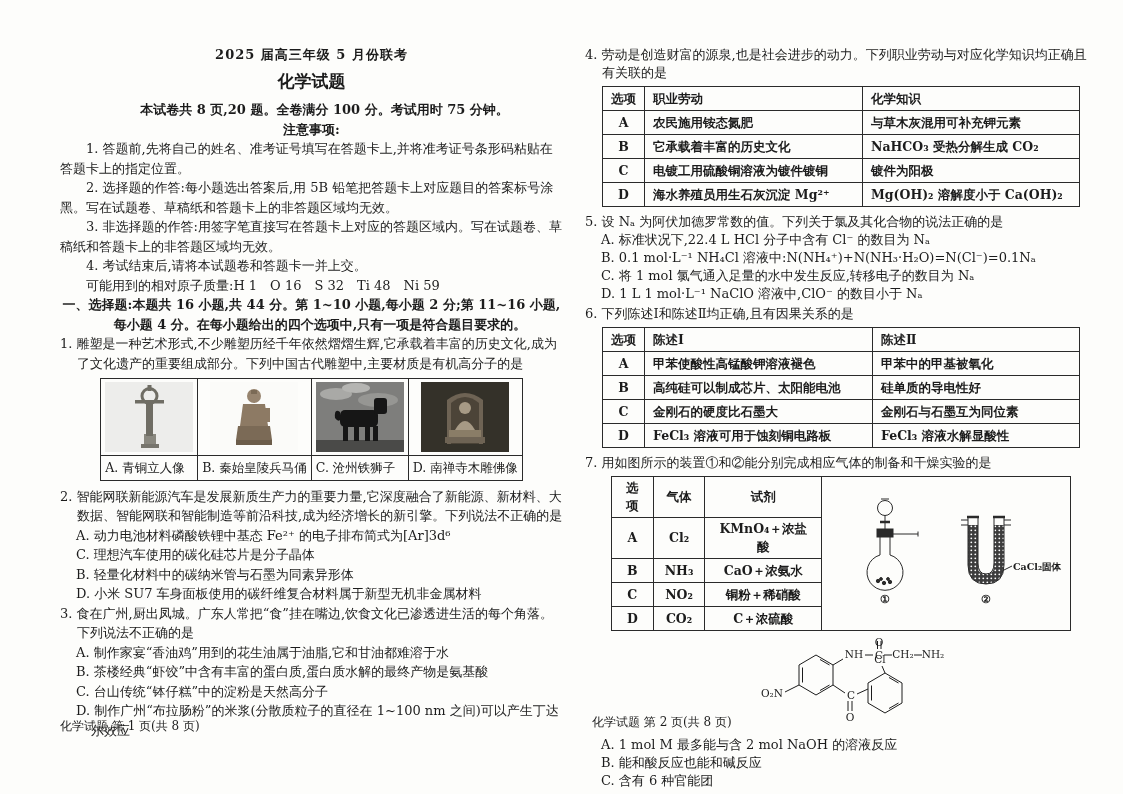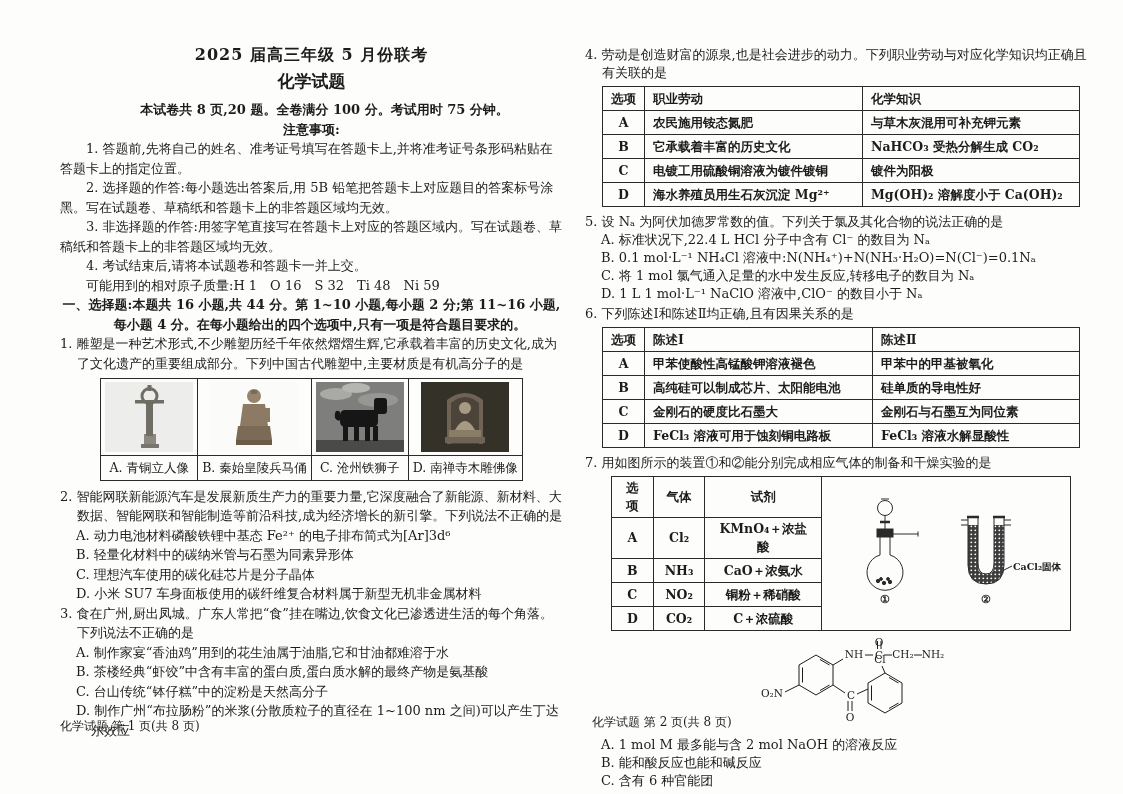--- a/index.html
+++ b/index.html
@@ -6,35 +6,35 @@
   html,body { width:1123px; height:794px; }
   body {
     font-family:"DejaVu Serif","Liberation Serif",serif;
     background:#fdfdfb; color:#1c1c1c;
     position:relative; overflow:hidden;
   }
   .col { position:absolute; top:0; font-size:13px; line-height:19.5px; }
   .col-left  { left:60px;  width:503px; top:42px; }
   .col-right { left:585px; width:512px; top:46px; line-height:18px; }
 
-  .c-title { text-align:center; font-weight:bold; font-size:16px; line-height:26px; letter-spacing:1px; }
+  .c-title { text-align:center; font-weight:bold; font-size:13px; line-height:26px; letter-spacing:1px; }
   .c-sub   { text-align:center; font-weight:bold; font-size:17px; line-height:26px; margin-bottom:6px; }
   .bold { font-weight:bold;text-align:center; }
   .ind2 { text-indent:2em; }
   .hang { padding-left:17px; text-indent:-17px; }
   .opt  { margin-left:16px; padding-left:15px; text-indent:-15px; }
   .col-right .q-block { margin-bottom:2px; }
 
   table.qtable { border-collapse:collapse; margin:4px auto 6px auto; font-size:12.5px; }
   table.qtable th, table.qtable td { border:1px solid #2a2a2a; padding:2px 8px; font-weight:bold; text-align:left; height:24px; }
   table.qtable .cc { text-align:center; }
 
   
   table.imgtable { border-collapse:collapse; margin:5px auto 6px auto; font-size:12.5px; }
-  table.imgtable td { border:1px solid #2a2a2a; text-align:center; padding:2px 4px; }
+  table.imgtable td { border:1px solid #2a2a2a; text-align:left; padding:2px 4px; }
   .thumb { width:88px; height:70px; display:flex; align-items:center; justify-content:center; margin:1px auto; }
 
   
   .figcell { width:236px; vertical-align:middle; }
 
   
   .molwrap { text-align:center; margin:2px 0 2px 60px; }
 
   .footer { position:absolute; font-size:12px; width:500px; text-align:left; }
   .footer-1 { left:60px;  top:718px; }
@@ -128,22 +128,22 @@
         <td>C. 沧州铁狮子</td>
         <td>D. 南禅寺木雕佛像</td>
       </tr>
     </tbody>
       </table>
   </div>
 
   <div>
     <p class="hang">2. 智能网联新能源汽车是发展新质生产力的重要力量,它深度融合了新能源、新材料、大数据、智能网联和智能制造等前沿科技,成为经济增长的新引擎。下列说法不正确的是</p>
     <p class="opt">A. 动力电池材料磷酸铁锂中基态 Fe²⁺ 的电子排布简式为[Ar]3d⁶</p>
+    <p class="opt">C. 理想汽车使用的碳化硅芯片是分子晶体</p>
     <p class="opt">B. 轻量化材料中的碳纳米管与石墨为同素异形体</p>
-    <p class="opt">C. 理想汽车使用的碳化硅芯片是分子晶体</p>
     <p class="opt">D. 小米 SU7 车身面板使用的碳纤维复合材料属于新型无机非金属材料</p>
   </div>
 
   <div>
     <p class="hang">3. 食在广州,厨出凤城。广东人常把“食”挂在嘴边,饮食文化已渗透进生活的每个角落。下列说法不正确的是</p>
     <p class="opt">A. 制作家宴“香油鸡”用到的花生油属于油脂,它和甘油都难溶于水</p>
     <p class="opt">B. 茶楼经典“虾饺”中含有丰富的蛋白质,蛋白质水解的最终产物是氨基酸</p>
     <p class="opt">C. 台山传统“钵仔糕”中的淀粉是天然高分子</p>
     <p class="opt">D. 制作广州“布拉肠粉”的米浆(分散质粒子的直径在 1~100 nm 之间)可以产生丁达尔效应</p>
   </div>

